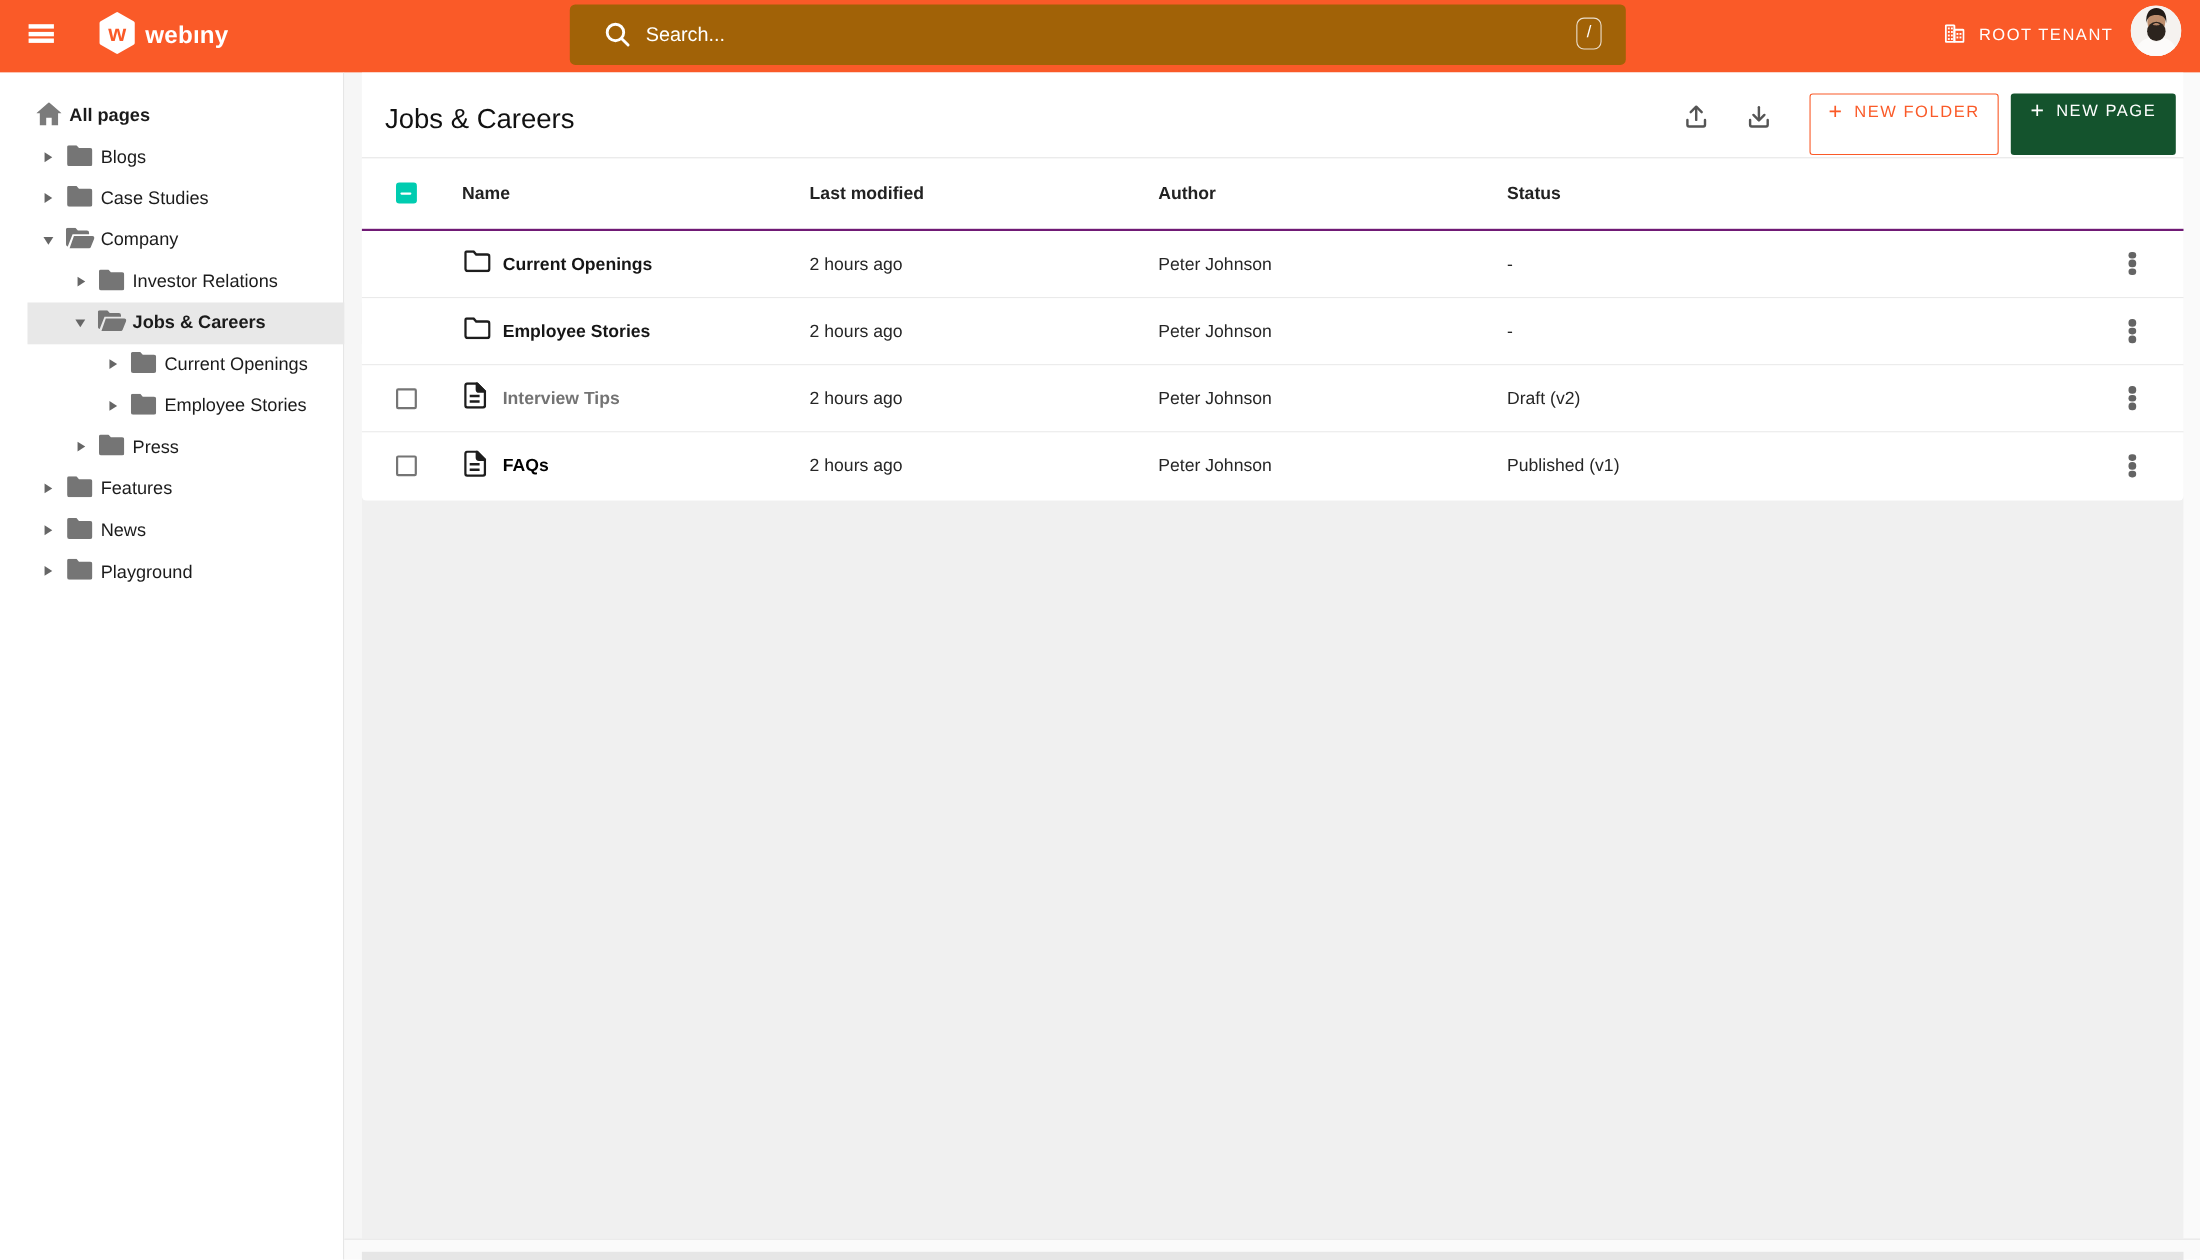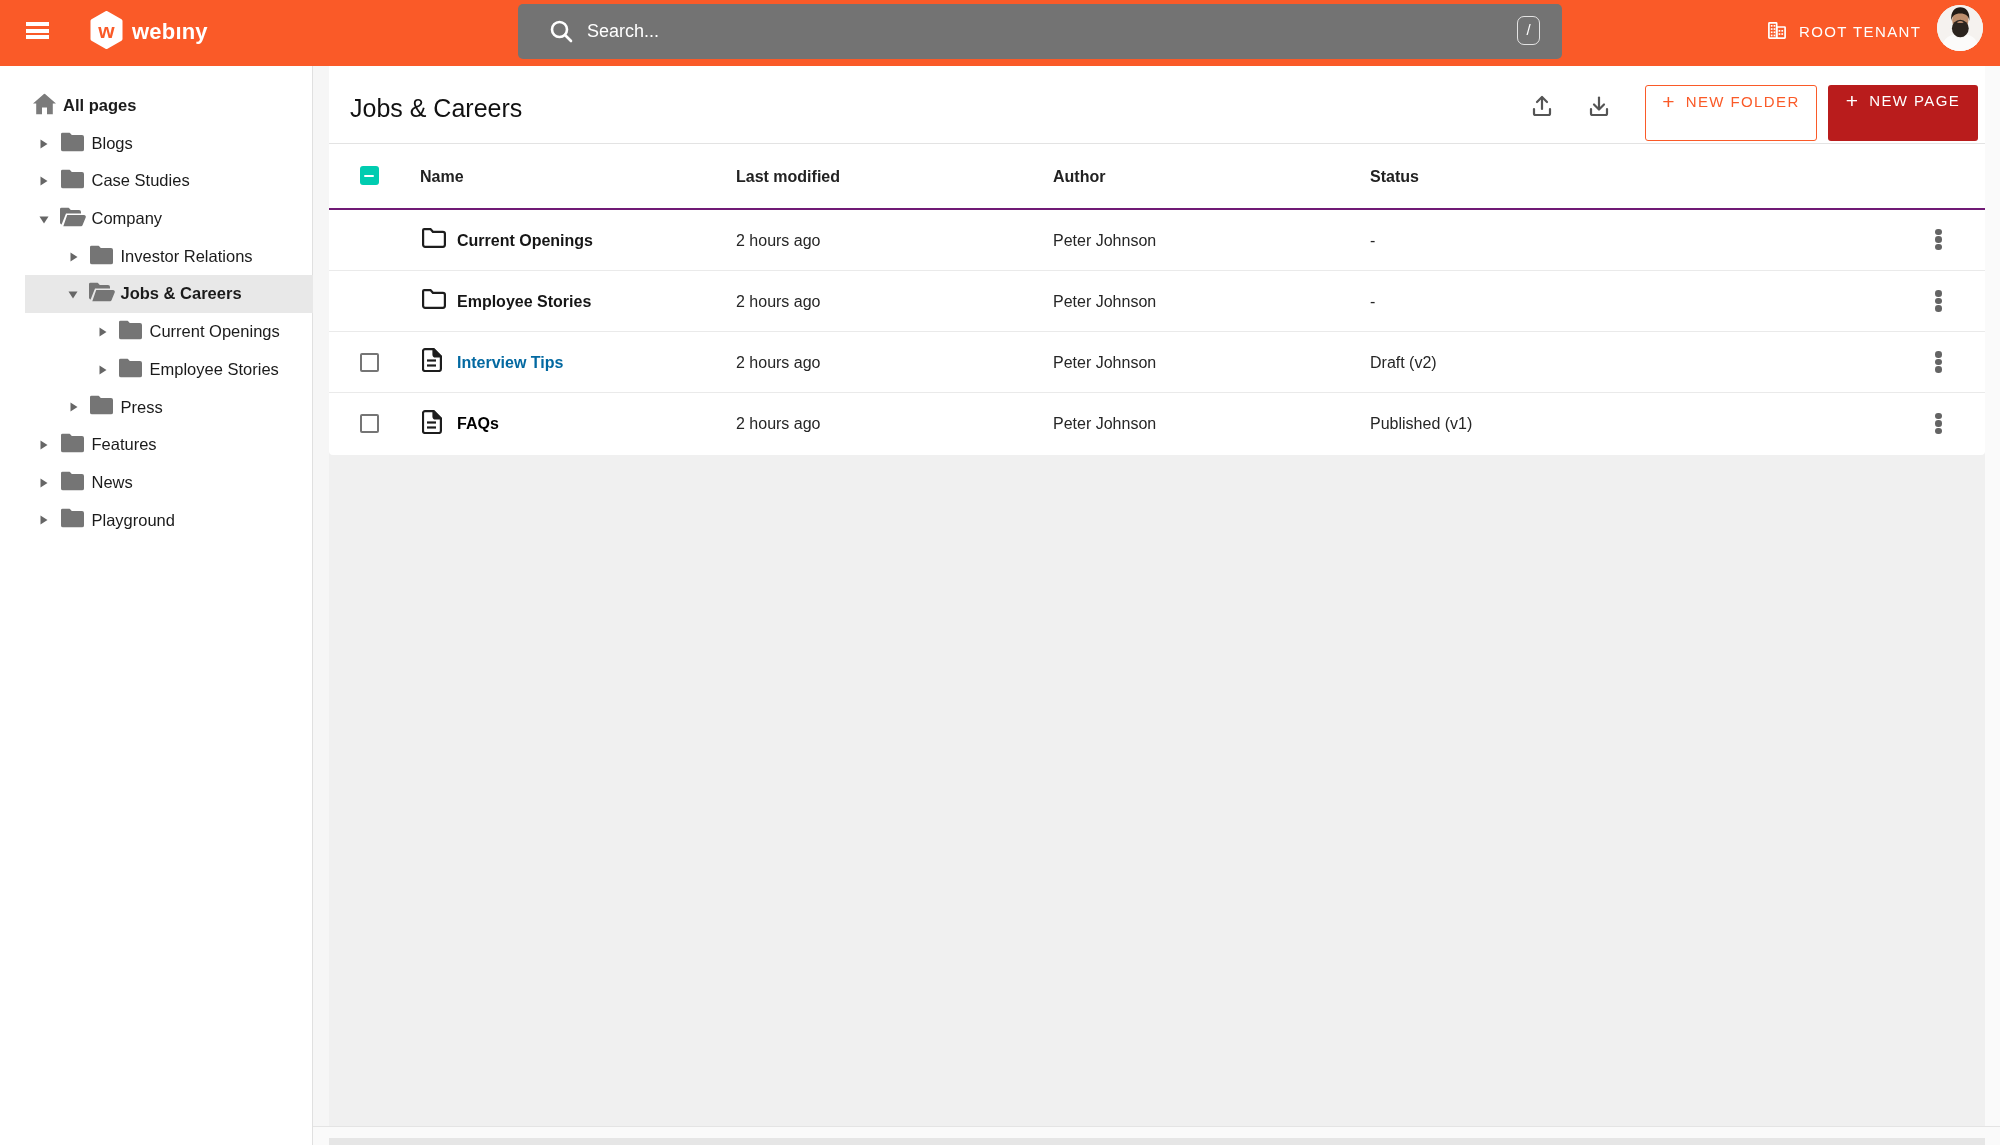--- a/index.html
+++ b/index.html
@@ -4,21 +4,21 @@
 <style>
   * { margin:0; padding:0; box-sizing:border-box; }
   html,body { width:2000px; height:1145px; overflow:hidden; font-family:"Liberation Sans", sans-serif; background:#fff; }
 
   
   .topbar { position:absolute; left:0; top:0; width:2000px; height:66px; background:#fa5a28; }
   .burger { position:absolute; left:26px; top:22px; width:23px; height:17px; }
   .burger div { position:absolute; left:0; width:23px; height:4px; background:#fff; }
   .logo-hex { position:absolute; left:90px; top:11px; }
   .logo-word { position:absolute; left:132px; top:0; height:66px; line-height:63px; color:#fff; font-size:22px; font-weight:700; letter-spacing:0.2px; }
-  .searchbar { position:absolute; left:518px; top:4px; width:1044px; height:55px; background:#737373; border-radius:5px; }
+  .searchbar { position:absolute; left:518px; top:4px; width:960px; height:55px; background:#a16207; border-radius:5px; }
   .search-ph { position:absolute; left:69px; top:0; height:55px; line-height:55px; color:#ffffff; font-size:18px; }
   .slashkey { position:absolute; right:22px; top:12px; width:23px; height:29px; border:1.6px solid rgba(255,255,255,0.8); border-radius:7px; color:#fff; font-size:15px; text-align:center; line-height:26px; }
   .tenant { position:absolute; left:1799px; top:0; height:66px; line-height:64px; color:#fff; font-size:15px; letter-spacing:1.4px; }
   .avatar { position:absolute; left:1937px; top:5px; width:46px; height:46px; border-radius:50%; overflow:hidden; background:#f5f2ef; }
 
   
   .sidebar { position:absolute; left:0; top:66px; width:313px; height:1079px; background:#fff; border-right:1px solid #e0e0e0; }
   .tree { position:absolute; top:21px; left:0; width:100%;margin-left:25px; }
   .trow { position:relative; height:37.7px; width:313px; }
   .trow .lbl { position:absolute; top:0; height:37.7px; line-height:37.7px; font-size:16.5px; color:#1b1b1b; white-space:nowrap; }
@@ -27,21 +27,21 @@
   .ticon { position:absolute; top:50%; transform:translateY(-50%); }
 
   
   .gutterL { position:absolute; left:313px; top:66px; width:16px; height:1060px; background:#f6f6f6; }
   .gutterR { position:absolute; left:1985px; top:66px; width:15px; height:1060px; background:#fafafa; }
   .main { position:absolute; left:329px; top:66px; width:1656px; height:1060px; background:#f0f0f0; }
   .toolbar { position:absolute; left:0; top:0; width:1656px; height:78px; background:#fff; border-bottom:1px solid #e3e3e3; }
   .title { position:absolute; left:21px; top:0; height:78px; line-height:85px; font-size:25px; color:#111; }
   .tbtn { position:absolute; top:19px; height:56px; border-radius:3px; font-size:15px; letter-spacing:1.4px; line-height:32px; text-align:center; }
   .btn-folder { left:1316px; width:172px; border:1px solid #fa5a28; color:#fa5a28; background:#fff; }
-  .btn-page { left:1499px; width:150px; background:#b91c1c; color:#fff; }
+  .btn-page { left:1499px; width:150px; background:#14532d; color:#fff; }
 
   .table { position:absolute; left:0; top:78px; width:1656px; background:#fff; border-radius:0 0 4px 4px; }
   .thead { position:relative; height:65.8px; border-bottom:2px solid #701a75; }
   .trowt { position:relative; height:61.2px; border-bottom:1px solid #eaeaea; }
   .trowt:last-child { border-bottom:none; }
   .hcell { position:absolute; top:0; height:64.8px; line-height:66px; font-weight:700; font-size:16px; color:#222; }
   .cell { position:absolute; top:0; height:60.2px; line-height:61px; font-size:16px; color:#262626; }
   .cb { position:absolute; left:30.5px; top:50%; margin-top:-9.5px; width:19px; height:19px; }
   .cb.ind { background:#00ccb0; border-radius:3px; }
   .cb.ind:after { content:""; position:absolute; left:4.5px; top:8.2px; width:10px; height:2.6px; background:#fff; border-radius:1px; }
@@ -273,21 +273,21 @@
         </div>
       </div>
       <div class="trowt">
         <span class="cb off"></span>
         <span class="icn"><svg width="20" height="24" viewBox="0 0 20 24">
             <path d="M3,1.1 H11.5 L18.9,8.5 V21 a2,2 0 0 1 -2,2 H3 a2,2 0 0 1 -2,-2 V3.1 a2,2 0 0 1 2,-2 Z" fill="none" stroke="#1d1d1d" stroke-width="2.2"></path>
             <path d="M11.5,1.1 L18.9,8.5 H13.5 a2,2 0 0 1 -2,-2 Z" fill="#1d1d1d" stroke="#1d1d1d" stroke-width="2.2" stroke-linejoin="round"></path>
             <line x1="5" y1="12.5" x2="14" y2="12.5" stroke="#1d1d1d" stroke-width="2.2"></line>
             <line x1="5" y1="17.5" x2="14" y2="17.5" stroke="#1d1d1d" stroke-width="2.2"></line>
           </svg></span>
-        <div class="cell" style="left:128px;font-weight:700;color:#0369a1">Interview Tips</div>
+        <div class="cell" style="left:128px;font-weight:700;color:#737373">Interview Tips</div>
         <div class="cell" style="left:407px">2 hours ago</div>
         <div class="cell" style="left:724px">Peter Johnson</div>
         <div class="cell" style="left:1041px">Draft (v2)</div>
         <div class="dots">
           <i style="top:0"></i>
           <i style="top:7.5px"></i>
           <i style="top:15px"></i>
         </div>
       </div>
       <div class="trowt">

